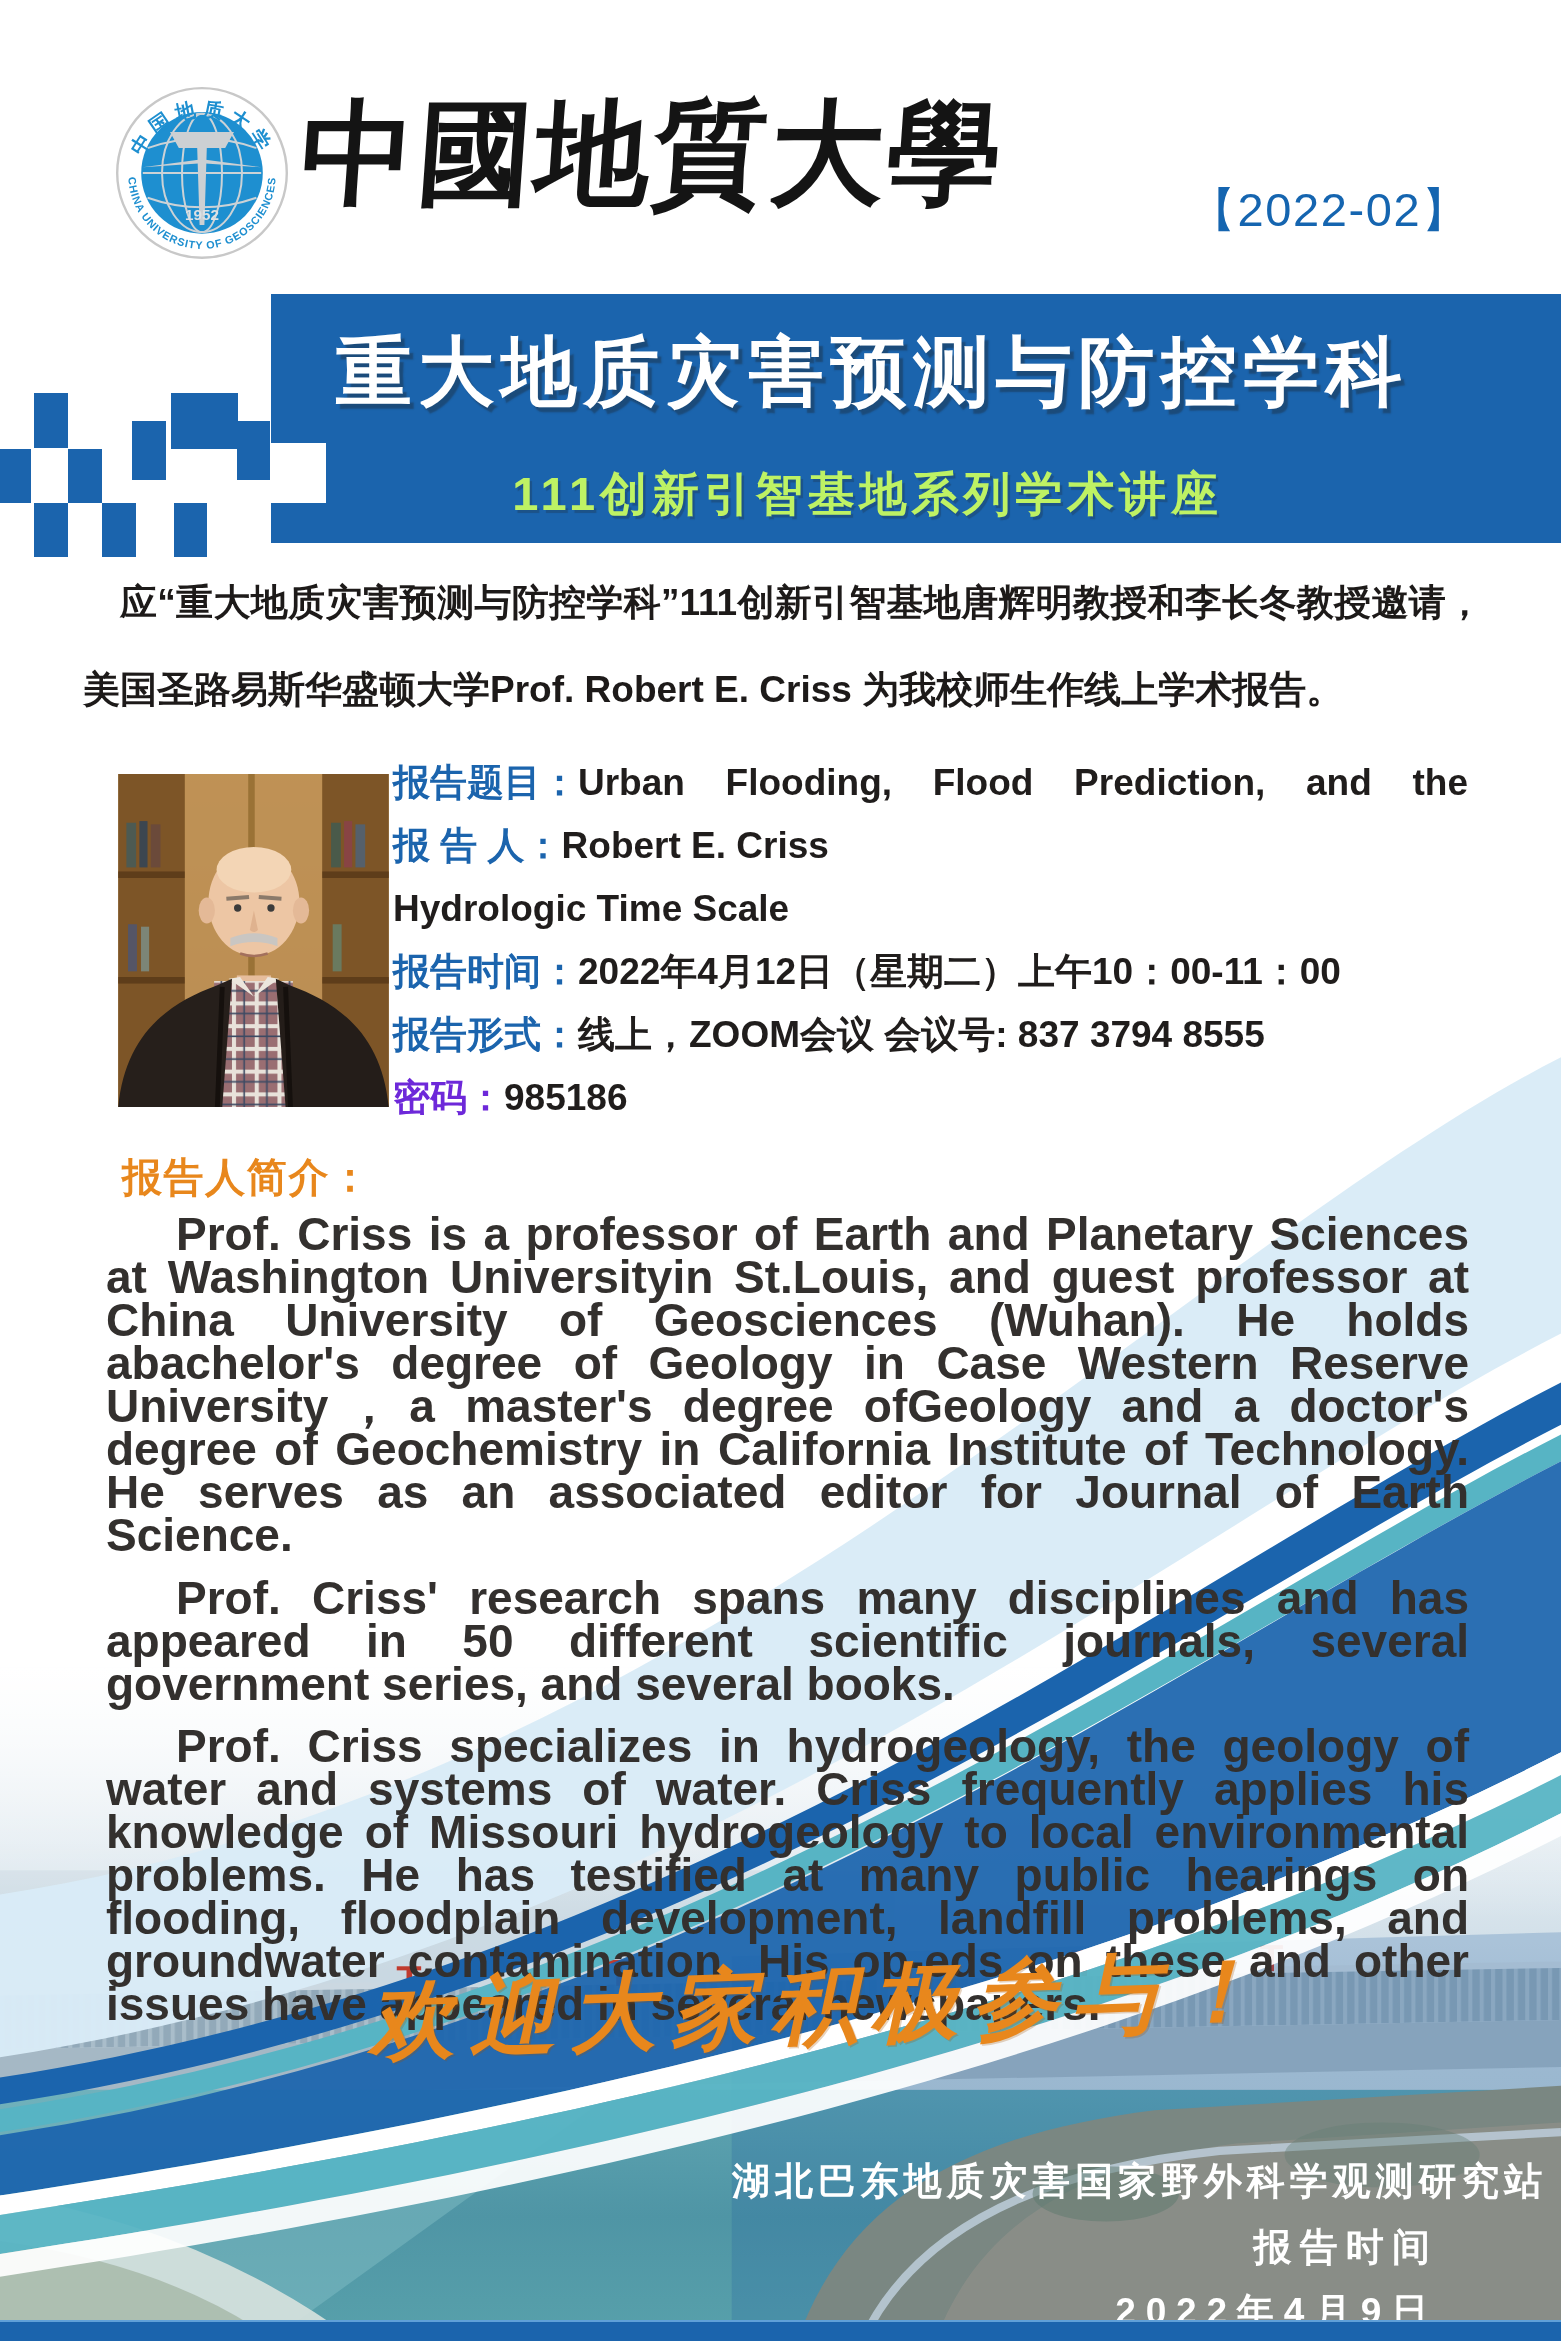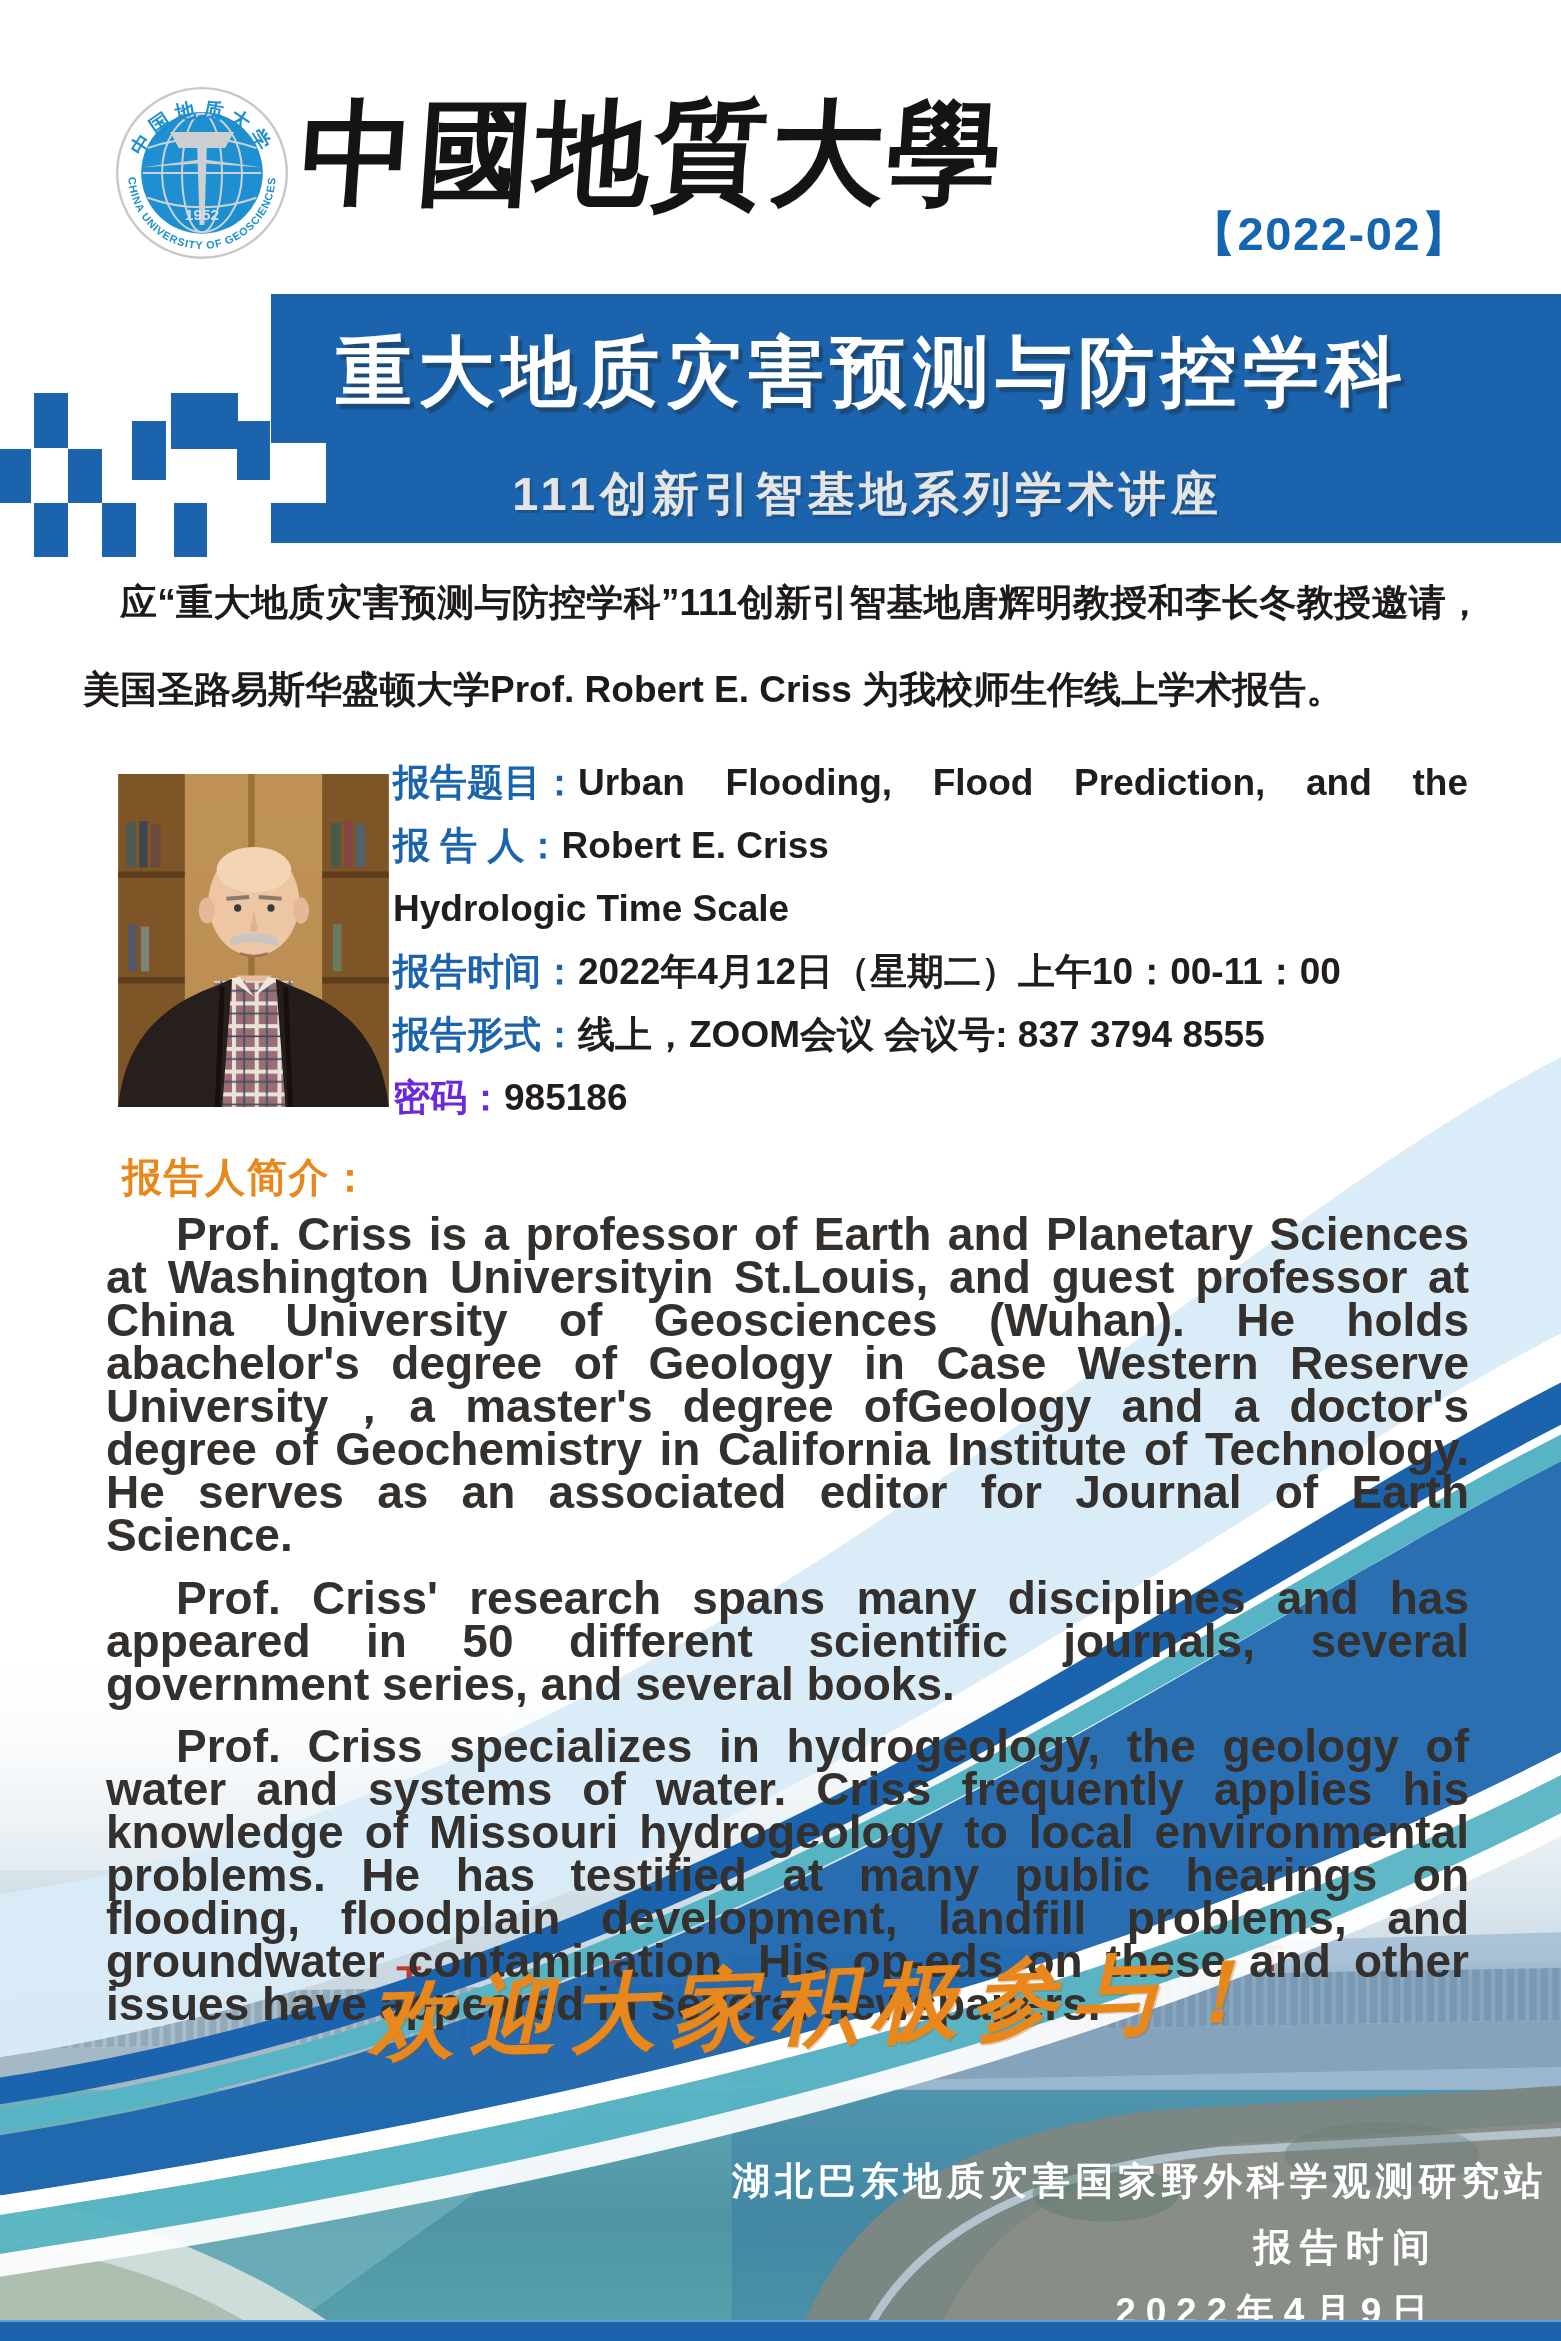--- a/index.html
+++ b/index.html
@@ -9,34 +9,34 @@
   }
   .abs{position:absolute;}
 
   
   #calligraphy{
     left:301px;top:78px;font-size:114px;font-weight:900;color:#141414;
     font-family:"DejaVu Serif","Liberation Serif",serif;letter-spacing:3.3px;white-space:nowrap;
     transform:skewX(-4deg);
   }
   #issue-badge{
-    left:1189px;top:179px;font-size:47px;font-weight:bold;
-    color:var(--accent,#1565b0);letter-spacing:1.6px;white-space:nowrap;margin-top:24px;
+    left:1189px;top:179px;font-size:47px;font-weight:normal;
+    color:var(--accent,#1565b0);letter-spacing:1.6px;white-space:nowrap;
   }
 
   
   #banner{left:271px;top:294px;width:1291px;height:249px;background:var(--blue,#1b64ad);}
   #banner-title{
     position:absolute;left:0;top:28px;width:100%;text-align:center;padding-right:89px;box-sizing:border-box;
     color:#fff;font-size:76px;font-weight:900;letter-spacing:6.5px;white-space:nowrap;
     text-shadow:4.1px 4.9px 1.6px rgba(30,30,30,.35);
   }
   #banner-subtitle{
     position:absolute;left:0;top:169px;width:100%;text-align:center;padding-right:98px;box-sizing:border-box;
-    color:#e5e5e5;font-size:47px;font-weight:bold;letter-spacing:4.9px;white-space:nowrap;
+    color:#bef264;font-size:47px;font-weight:bold;letter-spacing:4.9px;white-space:nowrap;
     text-shadow:2.4px 3.3px 0.8px rgba(30,30,30,.25);
   }
   .mz{position:absolute;background:var(--blue,#1b64ad);}
   .mzw{position:absolute;background:#ffffff;}
 
   
   #intro{
     left:83px;top:559px;width:1400px;font-size:37px;font-weight:bold;line-height:87px;
     color:#1d1a19;text-align:justify;text-indent:37px;
   }

